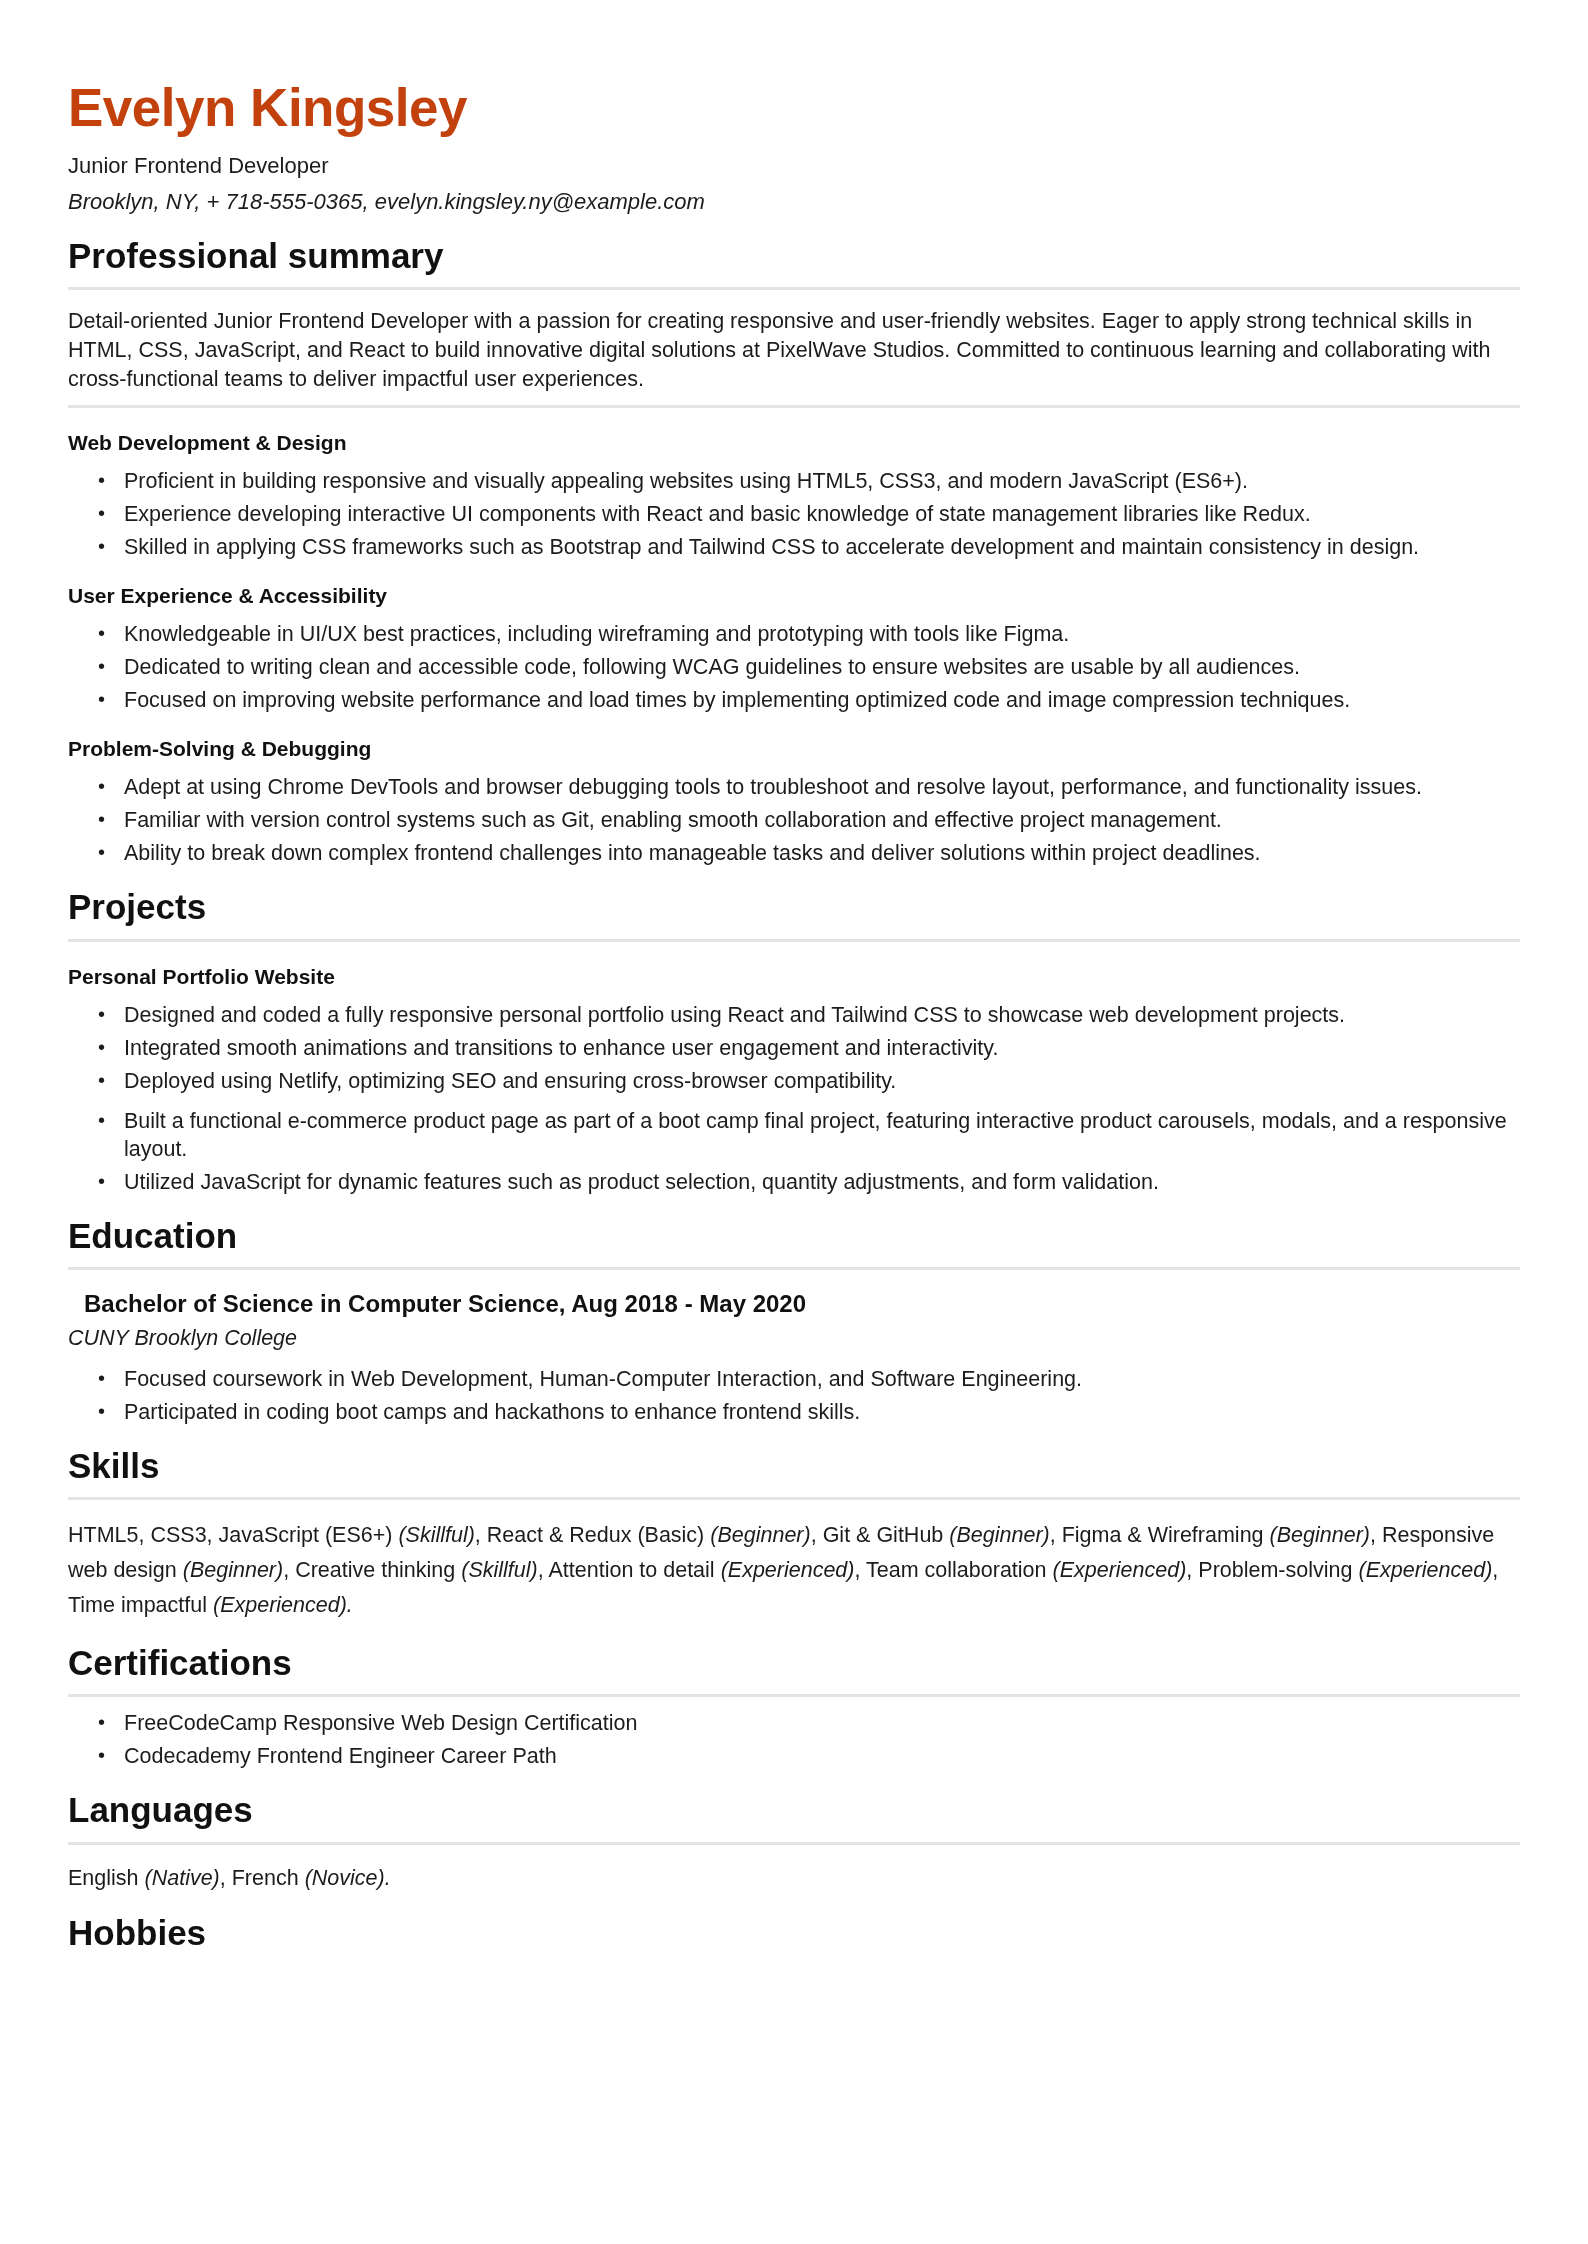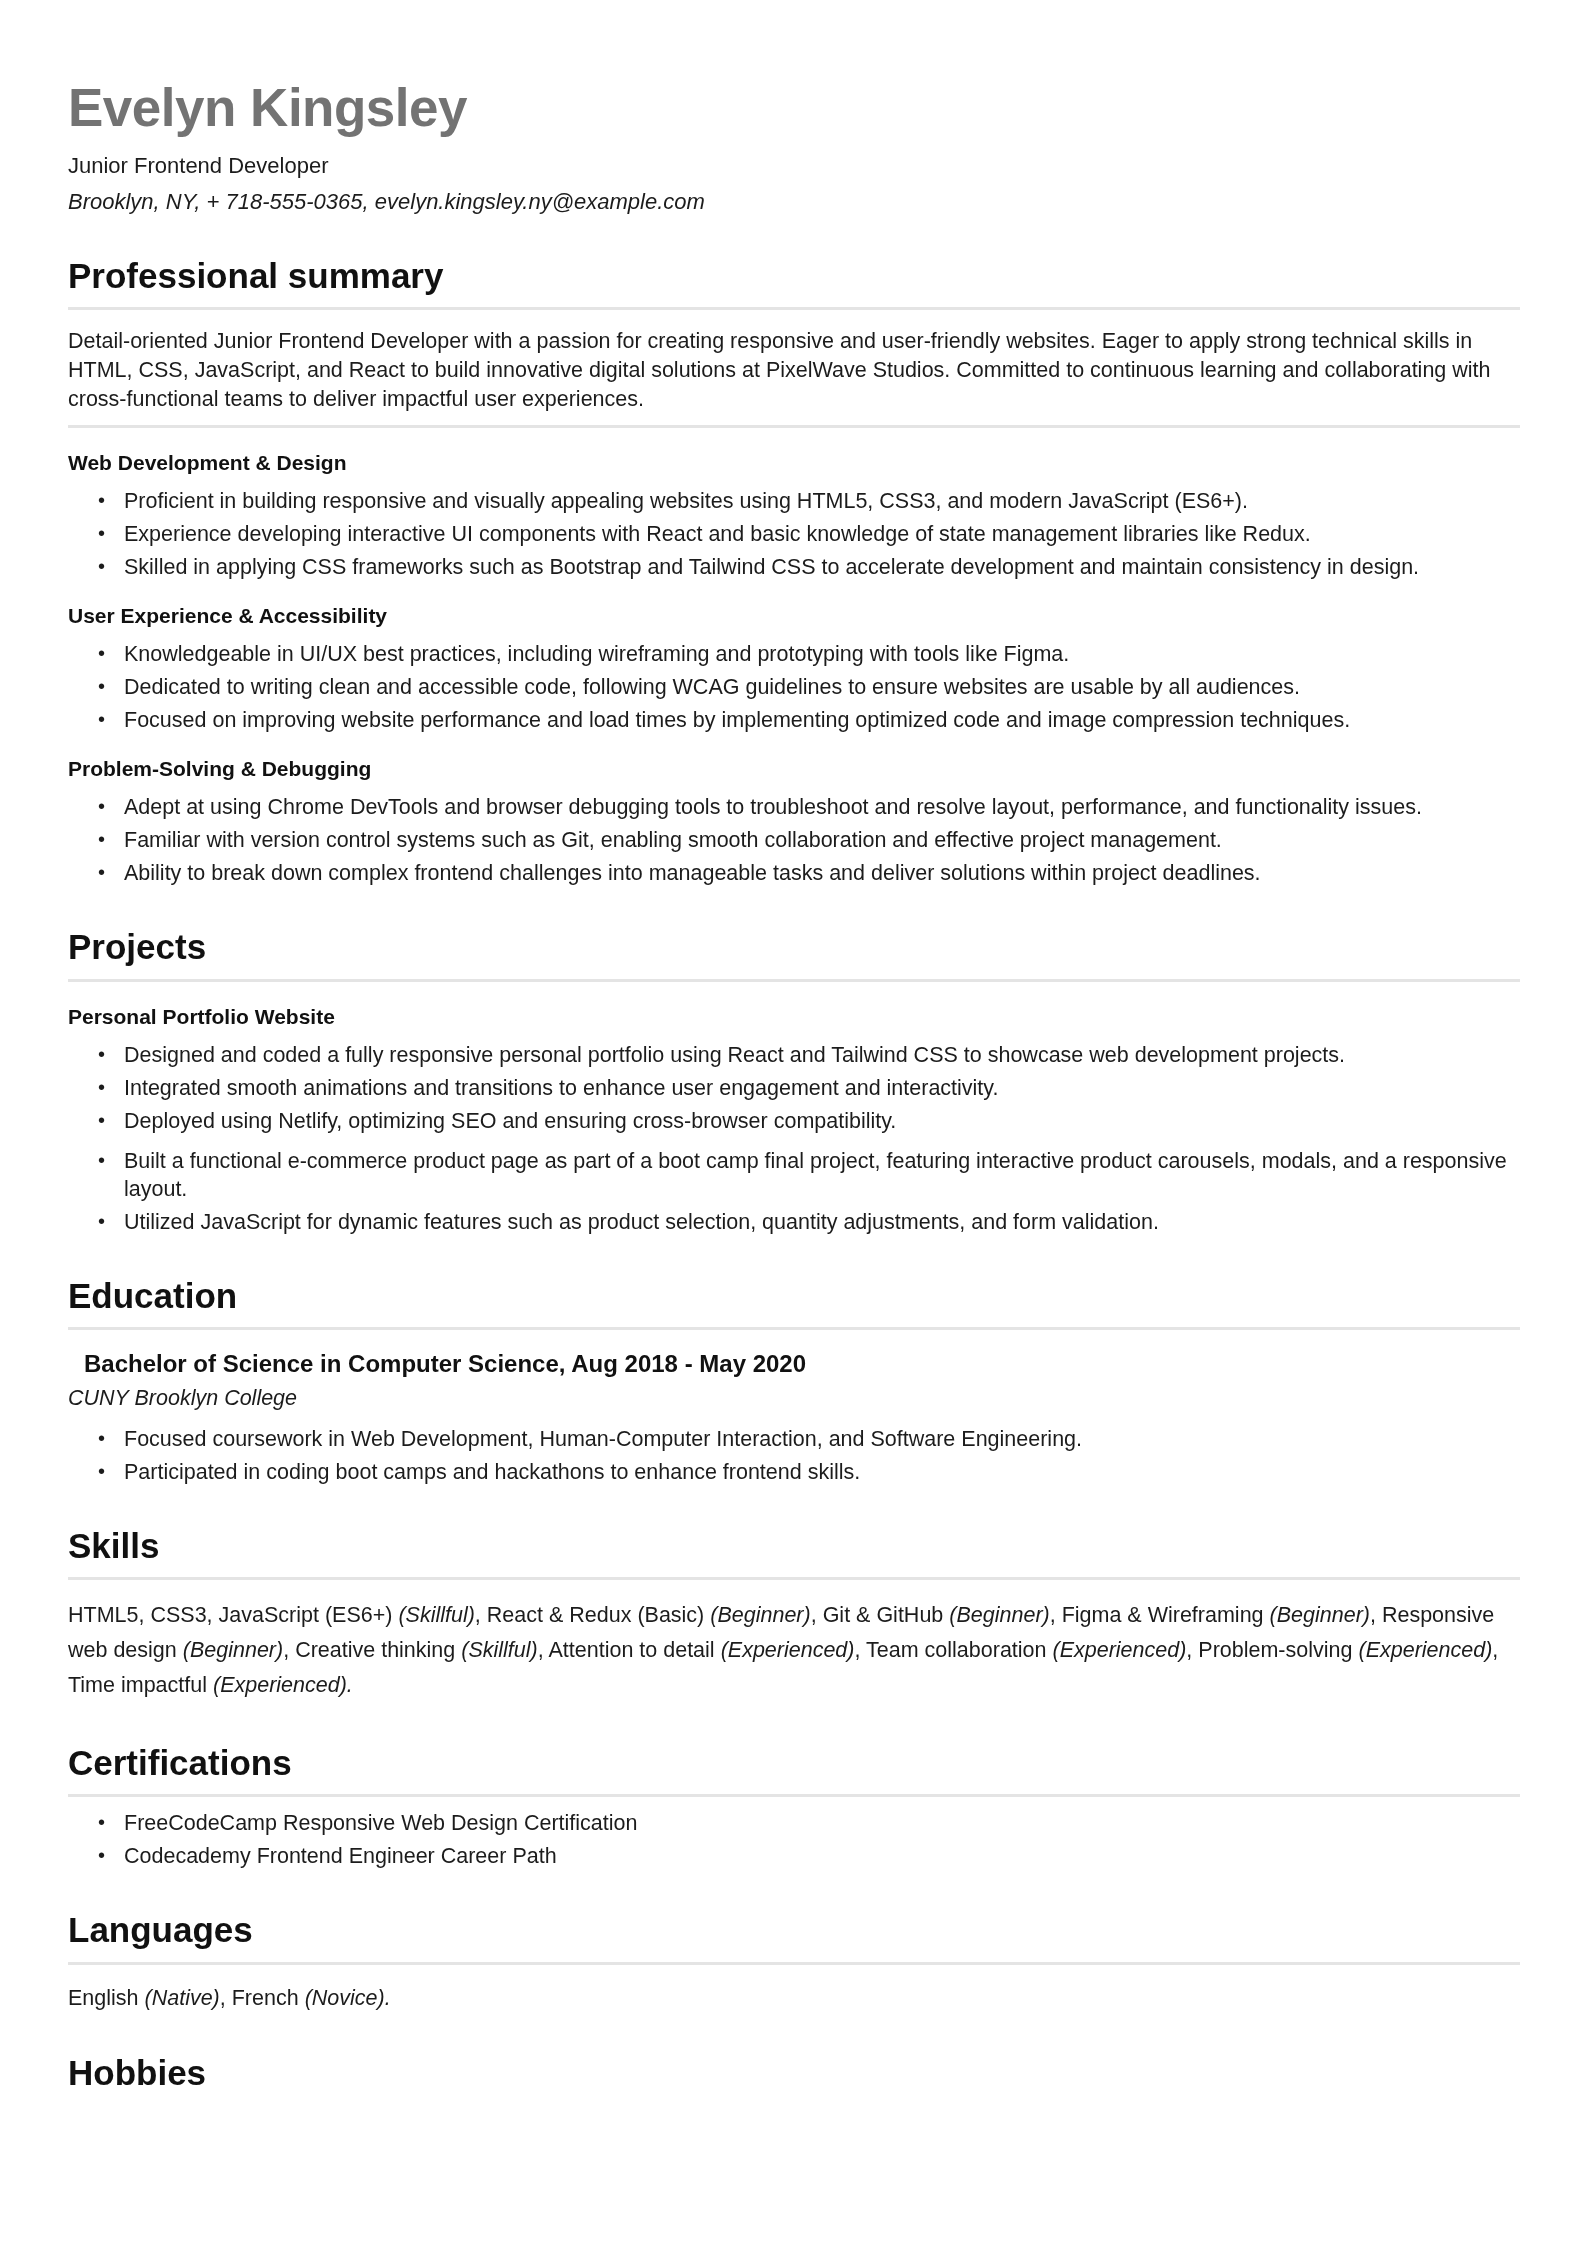--- a/index.html
+++ b/index.html
@@ -13,42 +13,42 @@
     box-sizing: border-box;
     padding: 56px 68px 60px 68px;
     background: #ffffff;
     font-family: "Liberation Sans", sans-serif;
     color: #1c1c1c;
   }
   
   .name {
     font-size: 53px;
     font-weight: bold;
-    color: #737373;
+    color: #c2410c;
     margin: 24px 0 16px 0;
     letter-spacing: -0.5px;
     line-height: 1.05;
   }
   .job-title {
     font-size: 22px;
     margin: 0 0 9px 0;
     line-height: 1.25;
   }
   .contact {
     font-size: 22px;
     font-style: italic;
     margin: 0;
     line-height: 1.25;
   }
   
   .section-heading {
     font-size: 35px;
     font-weight: bold;
     color: #111111;
-    margin: 40px 0 0 0;
+    margin: 20px 0 0 0;
     line-height: 1.15;
   }
   .rule {
     border: none;
     border-top: 3px solid #e4e4e4;
     height: 0;
     margin: 11px 0 0 0;
   }
   .sub-heading {
     font-size: 21px;

